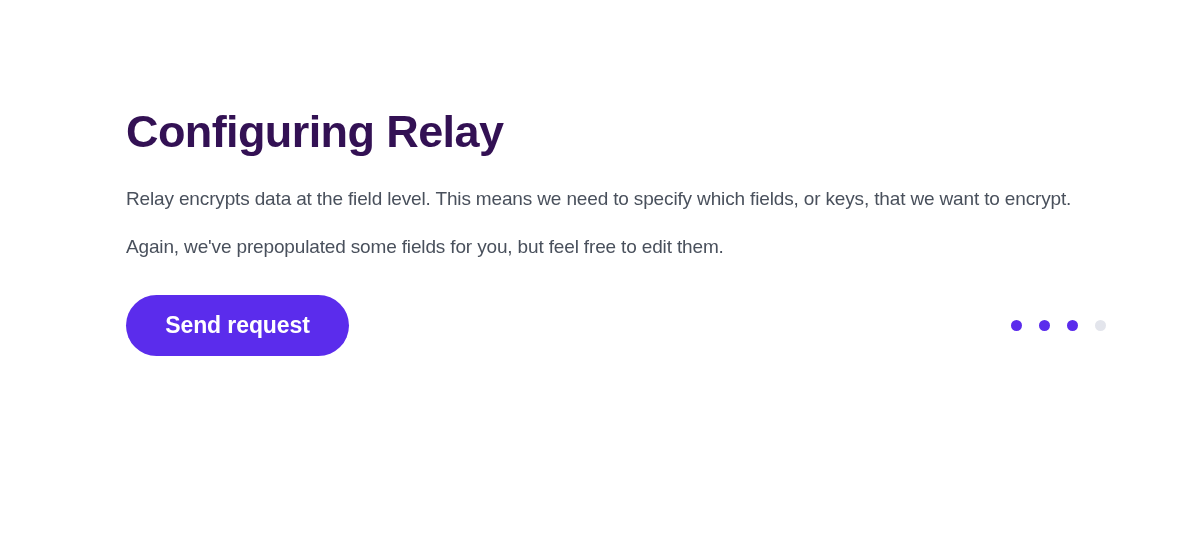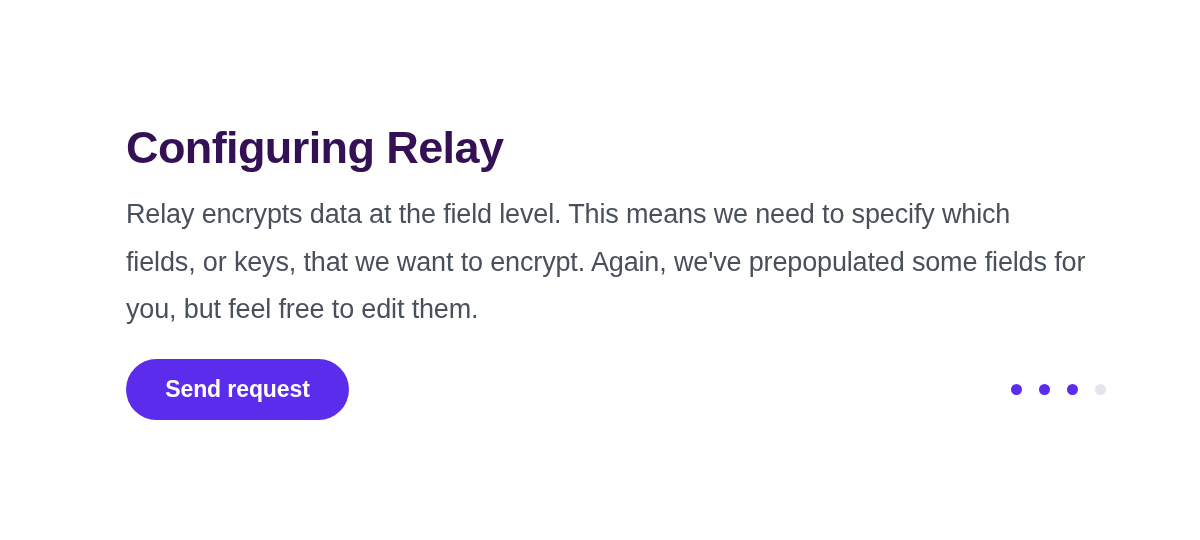--- a/index.html
+++ b/index.html
@@ -18,41 +18,41 @@
   .stage {
     position: relative;
     width: 1200px;
     height: 540px;
     background: #ffffff;
   }
 
   .panel {
     position: absolute;
     left: 126px;
-    top: 120px;
+    top: 104px;
     width: 980px;
   }
 
   .panel-title {
     margin: 0;
     font-family: "Liberation Sans", sans-serif;
     font-size: 45px;
     line-height: 56px;
     font-weight: 700;
     letter-spacing: -0.6px;
     color: #331154;
     white-space: nowrap;
   }
 
   .panel-body {
     margin: 0;
     padding-top: 15px;
     width: 960px;
     font-family: "Liberation Sans", sans-serif;
-    font-size: 27px;
+    font-size: 19px;
     line-height: 47.5px;
     font-weight: 400;
     letter-spacing: -0.15px;
     color: #49505c;
   }
 
   .action-row {
     display: flex;
     align-items: center;
     padding-top: 25px;

